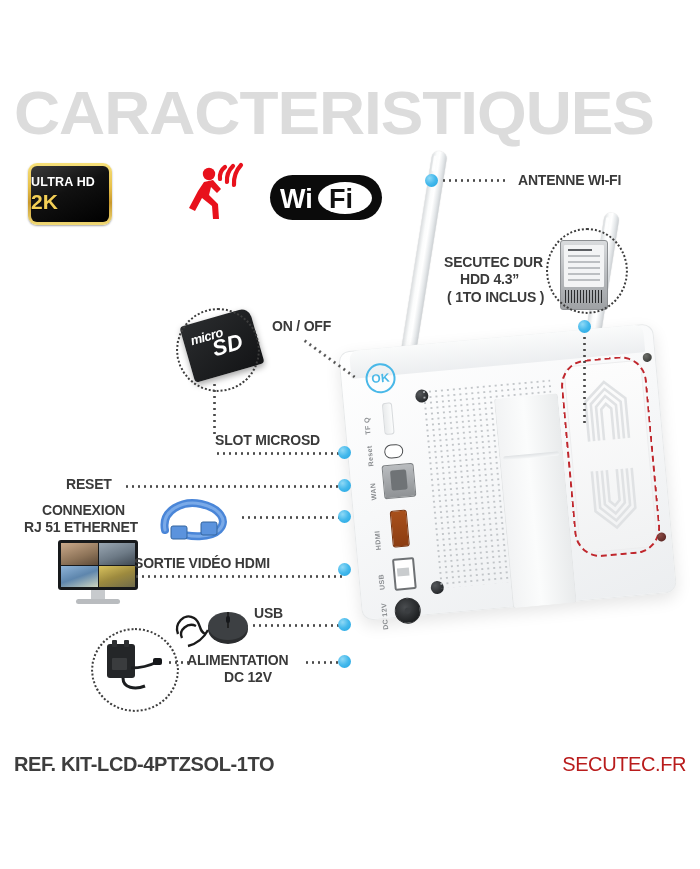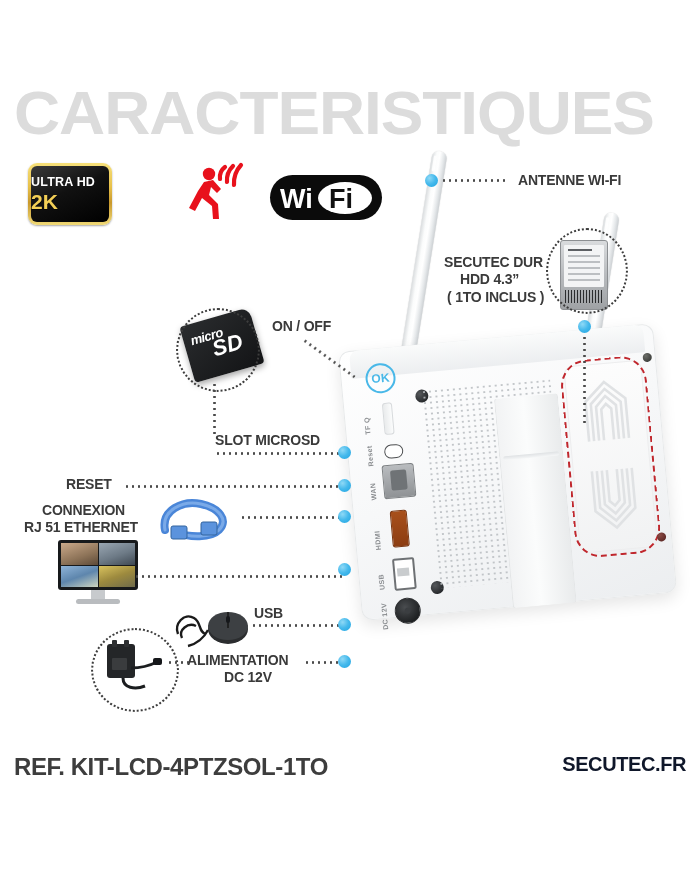--- a/index.html
+++ b/index.html
@@ -224,25 +224,25 @@
   #thumb-monitor .neck{position:absolute;left:33px;top:50px;width:14px;height:9px;background:#c7cacd;}
   #thumb-monitor .base{position:absolute;left:18px;top:59px;width:44px;height:5px;border-radius:3px;background:#b9bcbf;}
 
   #thumb-cable{position:absolute;left:157px;top:496px;width:78px;height:46px;}
   #thumb-mouse{position:absolute;left:172px;top:604px;width:80px;height:52px;}
   #thumb-psu{position:absolute;left:101px;top:638px;width:62px;height:56px;}
 
   
   #footer-ref{
     position:absolute;left:14px;top:753px;color:#3d3d3d;
-    font-size:24px;font-weight:bold;letter-spacing:-.4px;white-space:nowrap;
+    font-size:20px;font-weight:bold;letter-spacing:-.4px;white-space:nowrap;
   }
   #footer-brand{
-    position:absolute;right:14px;top:753px;color:#0f172a;
-    font-size:20px;font-weight:bold;letter-spacing:-.4px;white-space:nowrap;
+    position:absolute;right:14px;top:753px;color:#b91c1c;
+    font-size:20px;font-weight:normal;letter-spacing:-.4px;white-space:nowrap;
   }
 </style>
 </head>
 <body>
 
 <div class="stage">
 
   <div id="page-title">CARACTERISTIQUES</div>
 
   <div class="badge-row">
@@ -438,20 +438,21 @@
 
   <div class="label" style="left:66px;top:476px;">RESET</div>
   <div class="leader" style="left:124px;top:485px;width:218px;"></div>
   <div class="dot" style="left:338px;top:479px;"></div>
 
   <div class="label" style="left:42px;top:502px;">CONNEXION</div>
   <div class="label" style="left:24px;top:519px;">RJ 51 ETHERNET</div>
   <div class="leader" style="left:240px;top:516px;width:102px;"></div>
   <div class="dot" style="left:338px;top:510px;"></div>
 
+  <div class="label" style="left:134px;top:555px;">SORTIE VIDÉO HDMI</div>
   <div class="leader" style="left:134px;top:575px;width:210px;"></div>
   <div class="dot" style="left:338px;top:563px;"></div>
 
   <div class="label" style="left:254px;top:605px;">USB</div>
   <div class="leader" style="left:251px;top:624px;width:94px;"></div>
   <div class="dot" style="left:338px;top:618px;"></div>
 
   <div class="label" style="left:187px;top:652px;">ALIMENTATION</div>
   <div class="label" style="left:224px;top:669px;">DC 12V</div>
   <div class="leader" style="left:167px;top:661px;width:22px;"></div>

